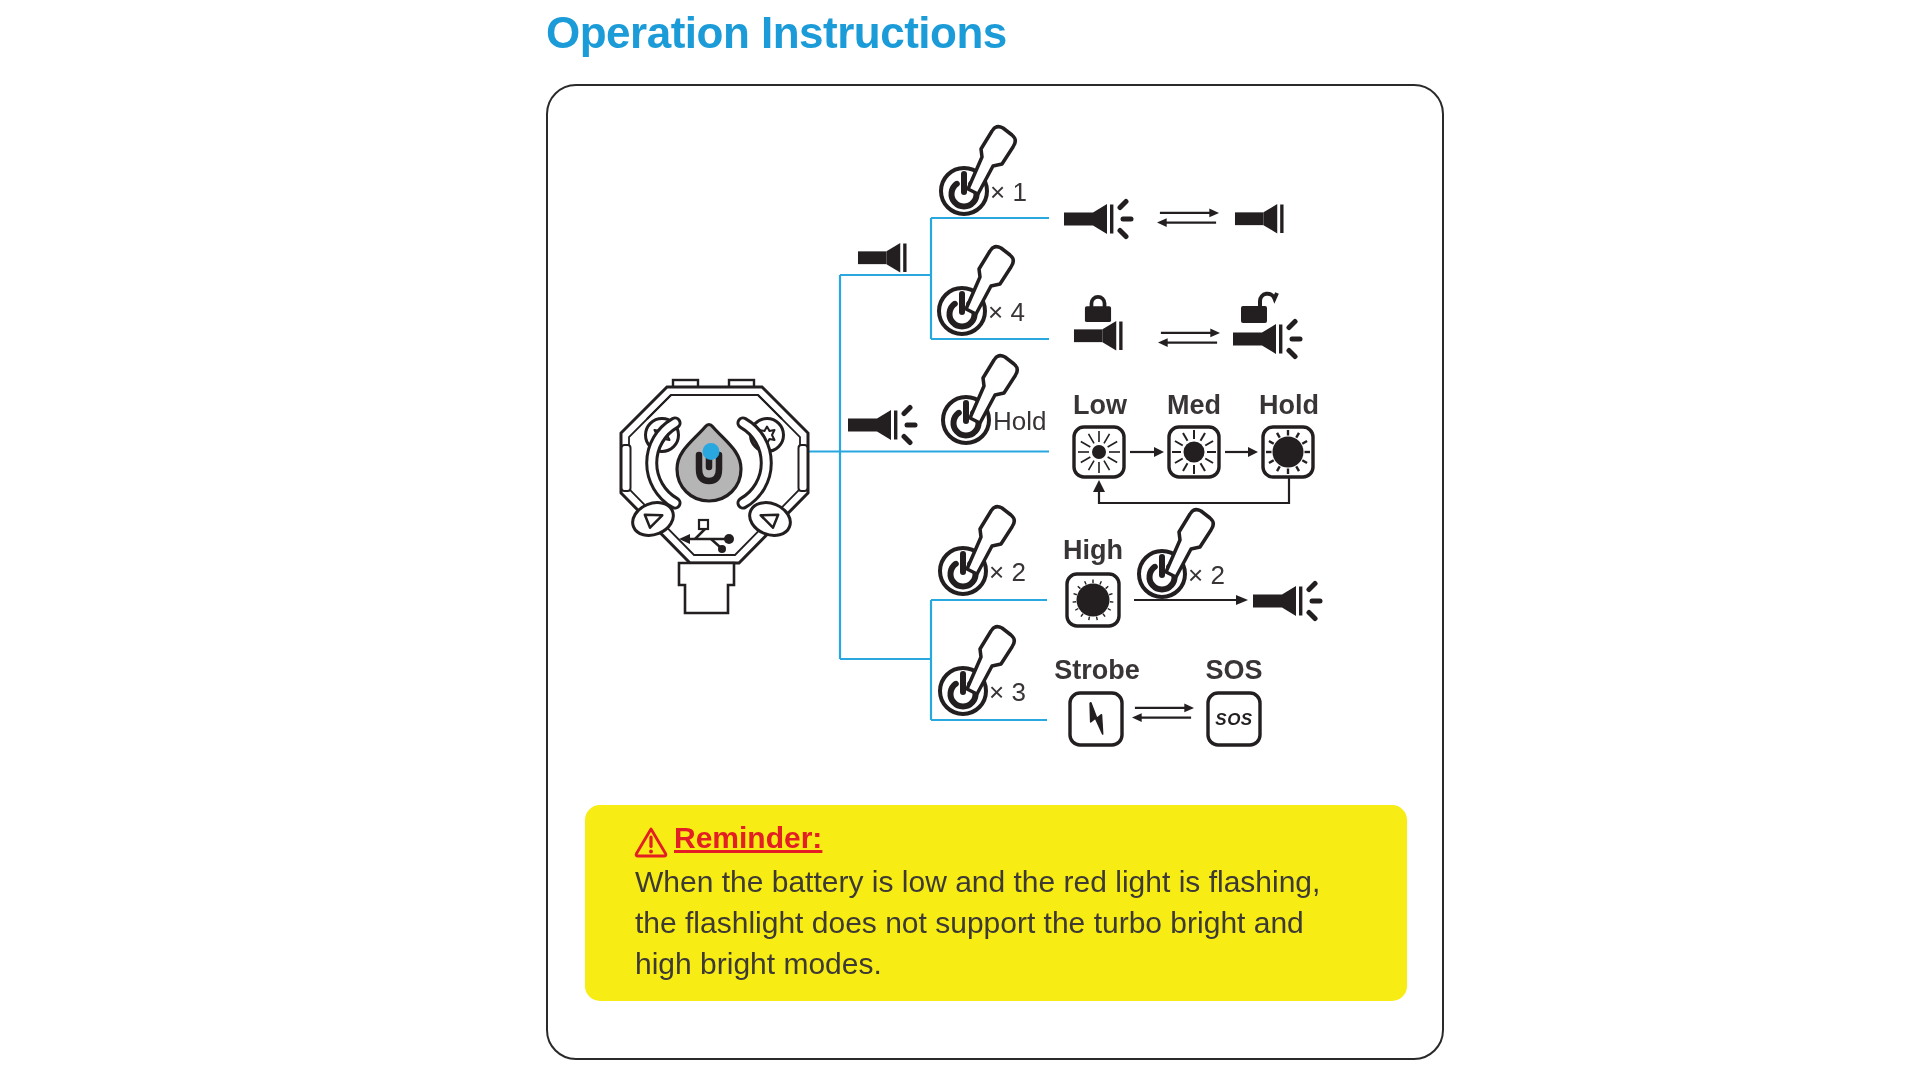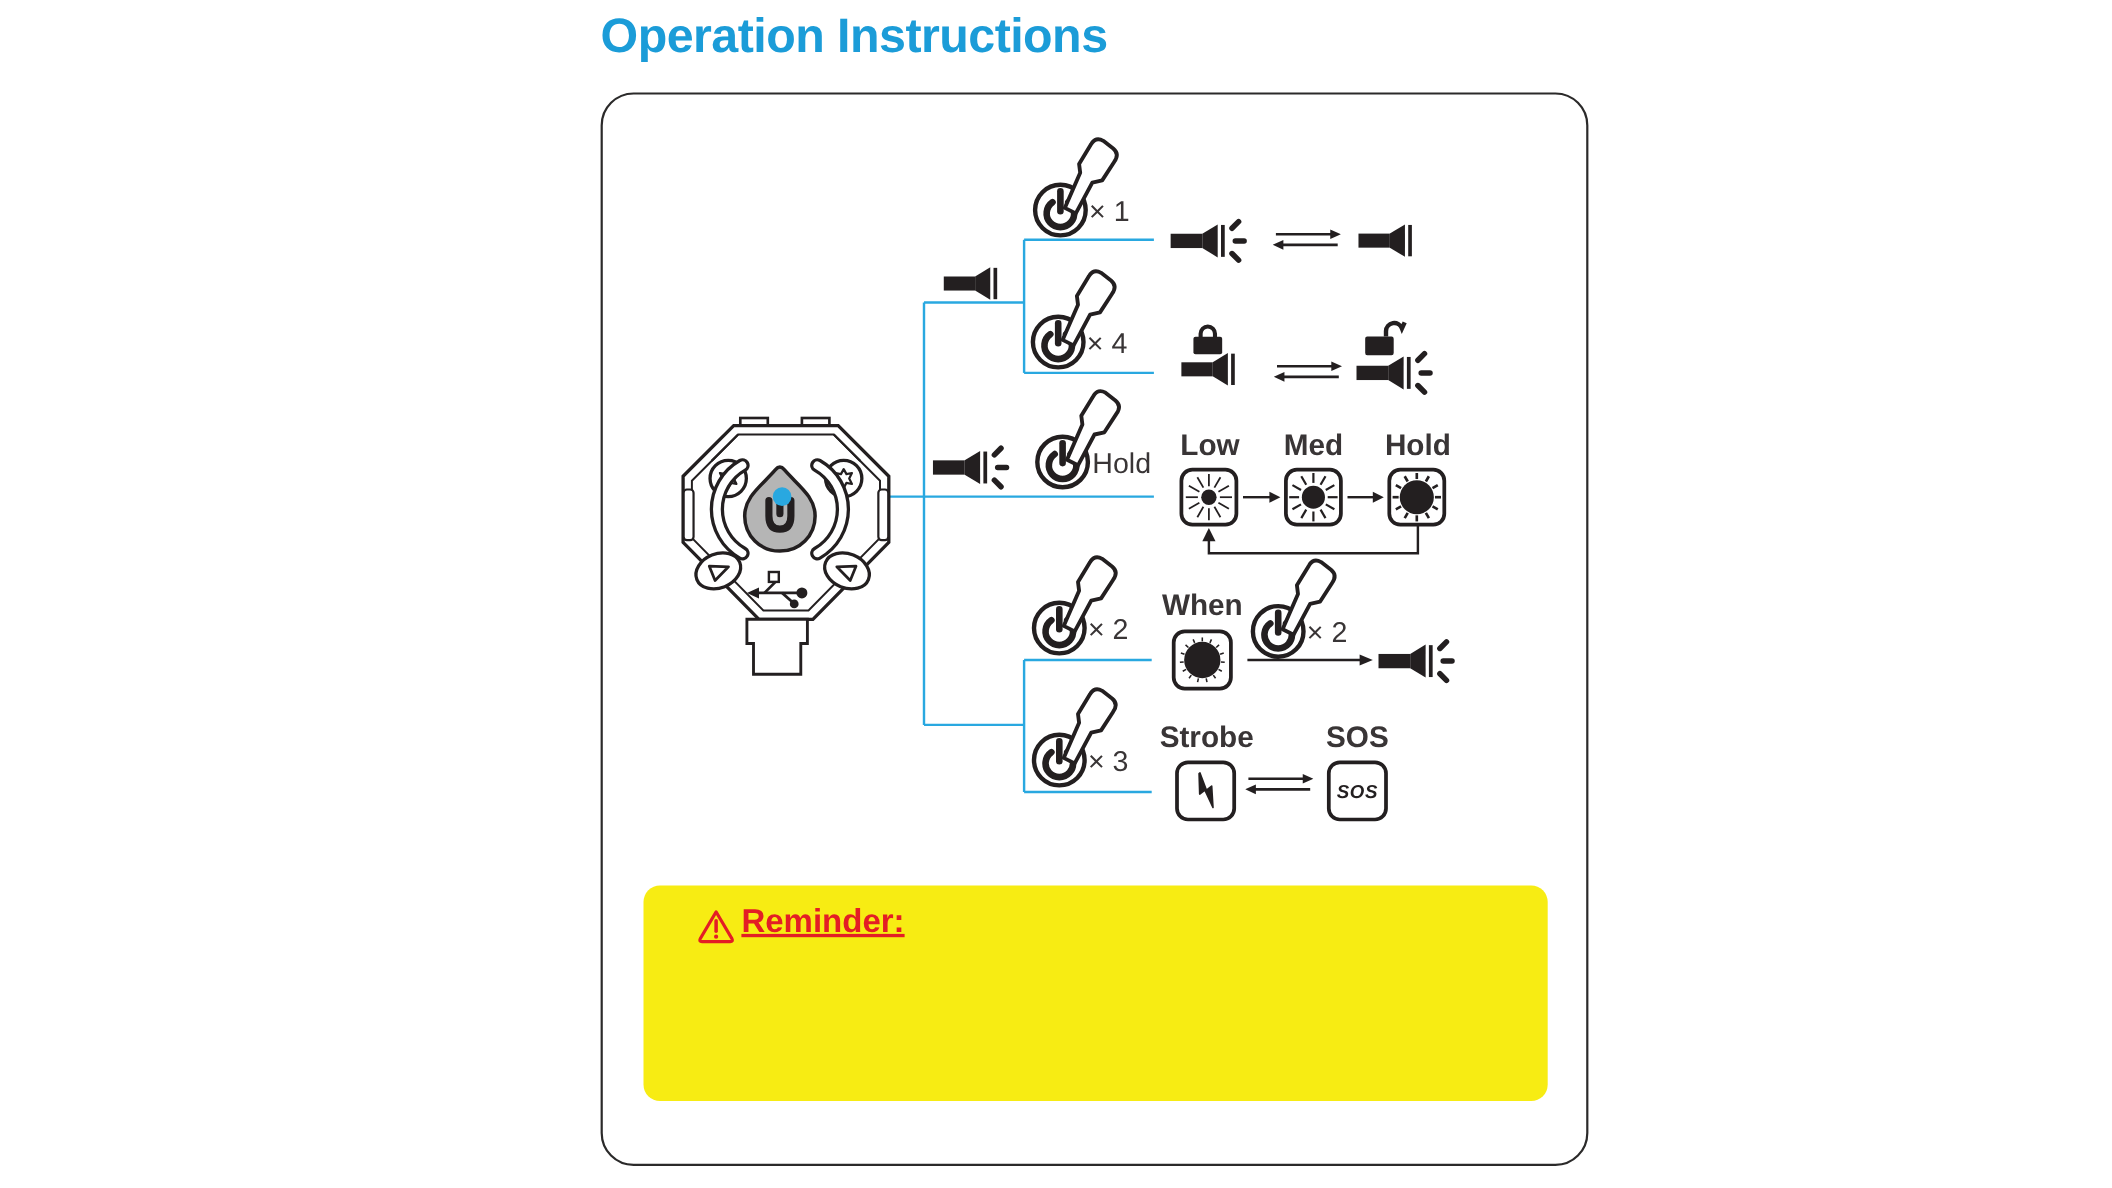--- a/index.html
+++ b/index.html
@@ -294,27 +294,32 @@
   <div class="lbl" style="left:968px;top:177px">× 1</div>
   <div class="lbl" style="left:966px;top:297px">× 4</div>
   <div class="lbl" style="left:971px;top:406px">Hold</div>
   <div class="lbl" style="left:967px;top:557px">× 2</div>
   <div class="lbl" style="left:1166px;top:560px">× 2</div>
   <div class="lbl" style="left:967px;top:677px">× 3</div>
 
   <div class="lbl center mode-lbl" style="left:1078px;top:390px">Low</div>
   <div class="lbl center mode-lbl" style="left:1172px;top:390px">Med</div>
   <div class="lbl center mode-lbl" style="left:1267px;top:390px">Hold</div>
-  <div class="lbl center mode-lbl" style="left:1071px;top:535px">When</div>
+  <div class="lbl center mode-lbl" style="left:1071px;top:535px">High</div>
   <div class="lbl center mode-lbl" style="left:1075px;top:655px">Strobe</div>
   <div class="lbl center mode-lbl" style="left:1212px;top:655px">SOS</div>
 
   <div class="sos-badge">SOS</div>
 
   <div class="reminder"></div>
   <svg class="warn-icon" width="36" height="34" viewBox="0 0 36 34">
     <path d="M18 4 L32.5 28.5 Q33.8 31 30.8 31 H5.2 Q2.2 31 3.5 28.5 Z" fill="none" stroke="var(--reminder-red)" stroke-width="2.8" stroke-linejoin="round"></path>
     <line x1="18" y1="12" x2="18" y2="21.5" stroke="var(--reminder-red)" stroke-width="3.2" stroke-linecap="round"></line>
     <circle cx="18" cy="26.5" r="1.9" fill="var(--reminder-red)"></circle>
   </svg>
   <div class="reminder-heading">Reminder:</div>
+  <div class="reminder-body">
+    <div>When the battery is low and the red light is flashing,</div>
+    <div>the flashlight does not support the turbo bright and</div>
+    <div>high bright modes.</div>
+  </div>
 
 </div>
 
 </body></html>

